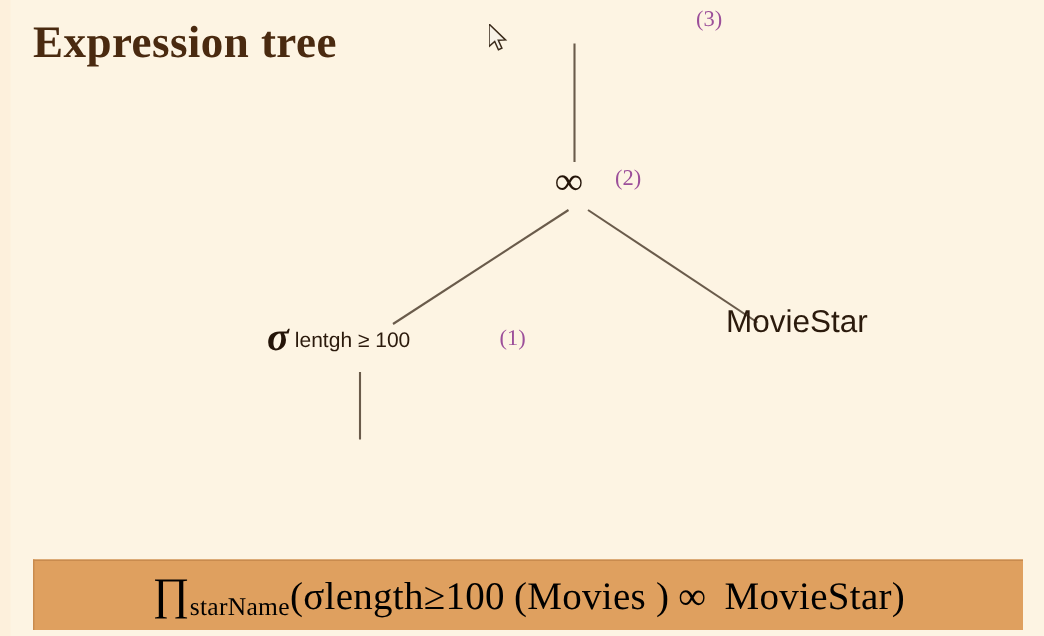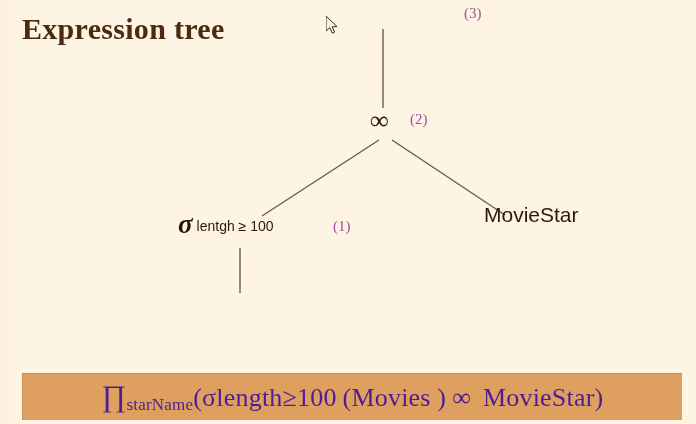--- a/index.html
+++ b/index.html
@@ -120,21 +120,21 @@
     border-top: 1px solid #c98b4e;
     border-left: 1px solid #c98b4e;
     display: flex;
     align-items: center;
     justify-content: center;
     box-sizing: border-box;
   }
   #formula-text {
     font-family: "Liberation Serif", serif;
     font-size: 26px;
-    color: #4c1d95;
+    color: #000000;
     white-space: nowrap;
     letter-spacing: 0.2px;
   }
   #formula-text .bigpi {
     font-size: 30px;
   }
   #formula-text .sub {
     font-size: 17px;
     vertical-align: -4px;
   }

